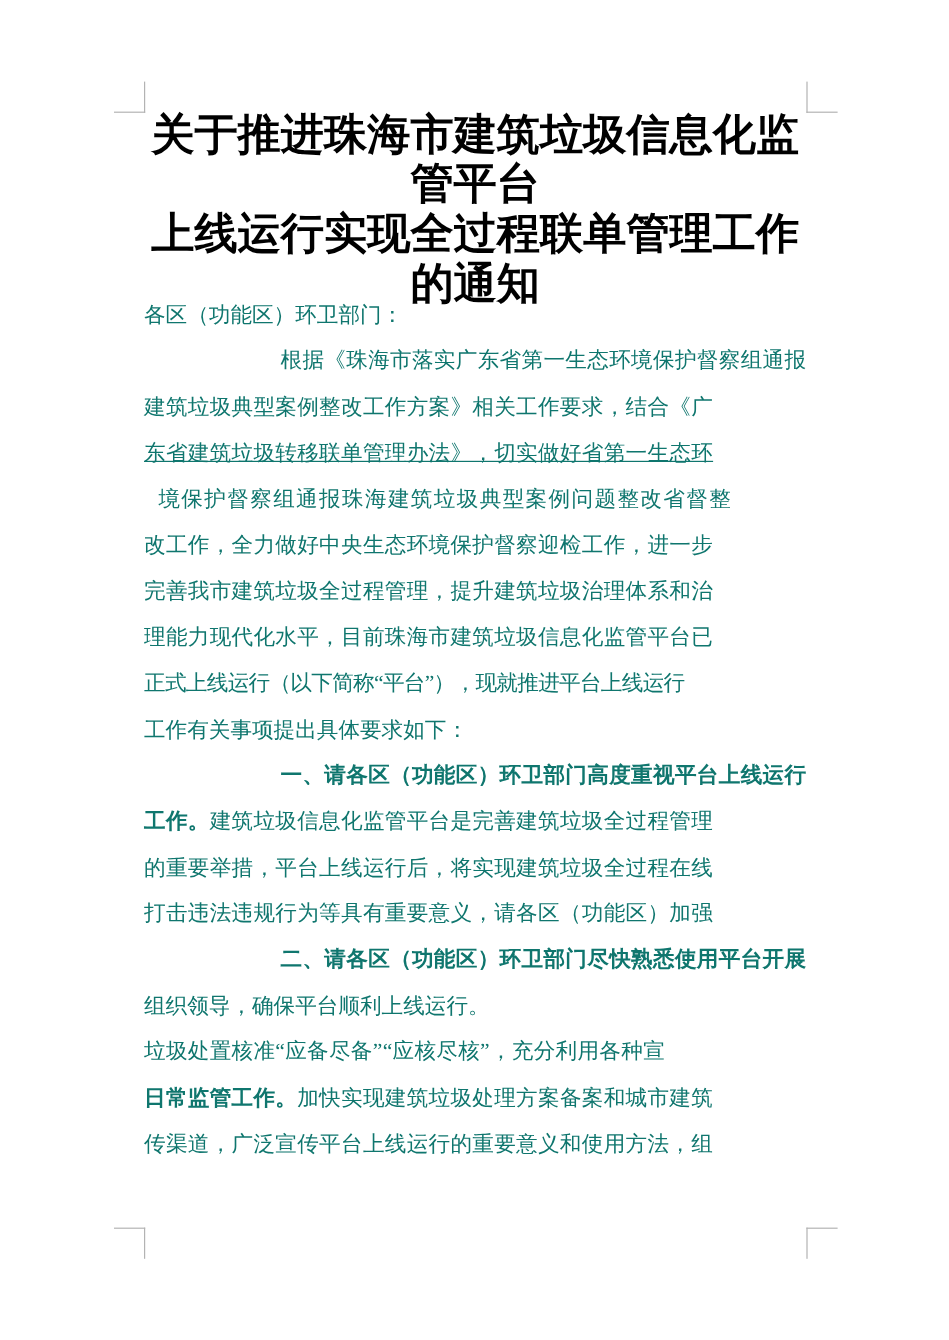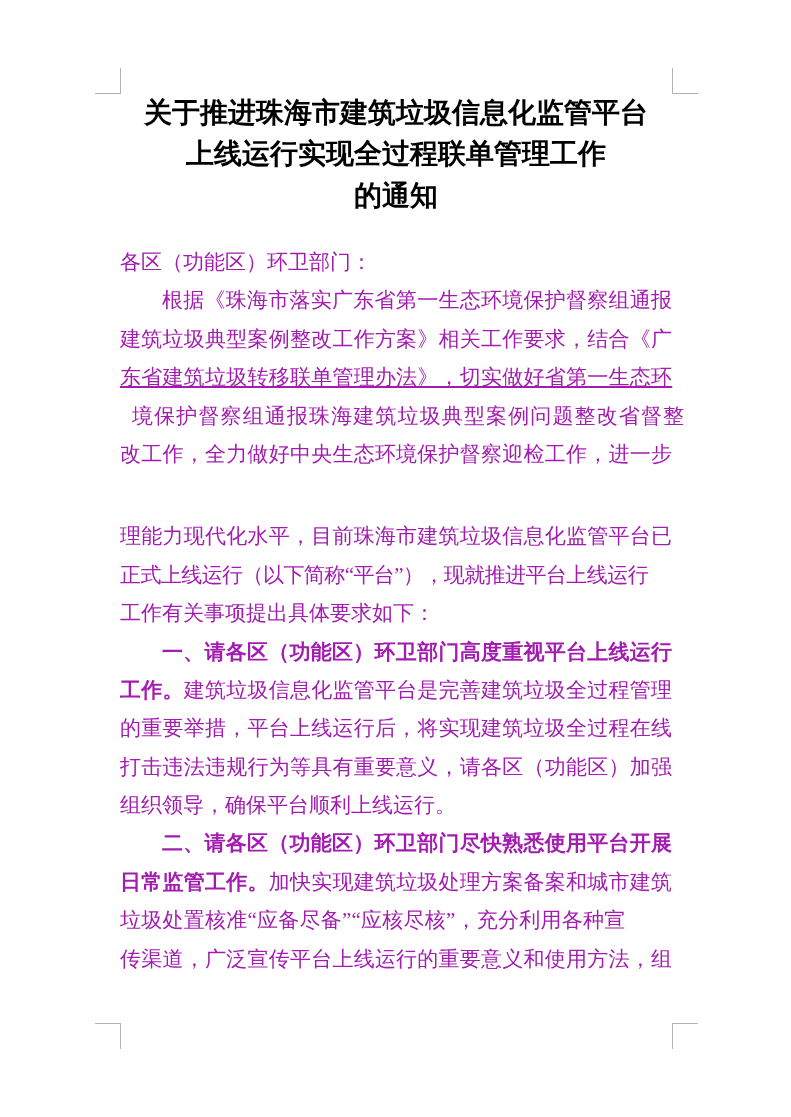--- a/index.html
+++ b/index.html
@@ -17,37 +17,37 @@
   .crop.tl { left: 95px;  top: 68px;   border-right: 1px solid #b3b3b3; border-bottom: 1px solid #b3b3b3; }
   .crop.tr { left: 672px; top: 68px;   border-left: 1px solid #b3b3b3;  border-bottom: 1px solid #b3b3b3; }
   .crop.bl { left: 95px;  top: 1023px; border-right: 1px solid #b3b3b3; border-top: 1px solid #b3b3b3; }
   .crop.br { left: 672px; top: 1023px; border-left: 1px solid #b3b3b3;  border-top: 1px solid #b3b3b3; }
 
   .title {
     position: absolute;
     left: 120px; top: 92px; width: 552px;
     text-align: center;
     font-weight: 700;
-    font-size: 28px;
+    font-size: 36px;
     line-height: 41.4px;
     color: #000000;
     letter-spacing: 0px;
   }
   .doc-body {
     position: absolute;
     left: 120px; top: 243px; width: 552px;
-    font-size: 21px;
-    color: #a21caf;
+    font-size: 18px;
+    color: #0f766e;
   }
   .line {
     height: 38.4px;
     line-height: 38.4px;
     white-space: nowrap;
   }
-  .line.ind { padding-left: 42px; }
+  .line.ind { padding-left: 42px; text-align: right; }
   .hei {
     font-family: "Liberation Sans", "DejaVu Sans", sans-serif;
     font-weight: 700;
   }
 </style>
 </head>
 <body>
 
 <div class="page">
 
@@ -62,27 +62,28 @@
     <div>的通知</div>
   </div>
 
   <div class="doc-body" id="doc-body">
       <div class="line"><span>各区（功能区）环卫部门：</span></div>
       <div class="line ind" style="letter-spacing: 0.261px;"><span>根据《珠海市落实广东省第一生态环境保护督察组通报</span></div>
       <div class="line" style="letter-spacing: 0.24px;"><span>建筑垃圾典型案例整改工作方案》相关工作要求，结合《广</span></div>
       <div class="line" style="letter-spacing: 0.24px; text-decoration: underline;"><span>东省建筑垃圾转移联单管理办法》，切实做好省第一生态环</span></div>
       <div class="line" style="letter-spacing: 1.125px; margin-left: 12px;"><span>境保护督察组通报珠海建筑垃圾典型案例问题整改省督整</span></div>
       <div class="line" style="letter-spacing: 0.24px;"><span>改工作，全力做好中央生态环境保护督察迎检工作，进一步</span></div>
-      <div class="line" style="letter-spacing: 0.24px; margin-top: 44px;"><span>理能力现代化水平，目前珠海市建筑垃圾信息化监管平台已</span></div>
+      <div class="line" style="letter-spacing: 0.24px;"><span>完善我市建筑垃圾全过程管理，提升建筑垃圾治理体系和治</span></div>
+      <div class="line" style="letter-spacing: 0.24px;"><span>理能力现代化水平，目前珠海市建筑垃圾信息化监管平台已</span></div>
       <div class="line" style="letter-spacing: -0.577px;"><span>正式上线运行（以下简称“平台”），现就推进平台上线运行</span></div>
       <div class="line"><span>工作有关事项提出具体要求如下：</span></div>
       <div class="line ind" style="letter-spacing: 0.261px;"><span class="hei">一、请各区（功能区）环卫部门高度重视平台上线运行</span></div>
       <div class="line" style="letter-spacing: 0.24px;"><span class="hei">工作。</span><span>建筑垃圾信息化监管平台是完善建筑垃圾全过程管理</span></div>
       <div class="line" style="letter-spacing: 0.24px;"><span>的重要举措，平台上线运行后，将实现建筑垃圾全过程在线</span></div>
       <div class="line" style="letter-spacing: 0.24px;"><span>打击违法违规行为等具有重要意义，请各区（功能区）加强</span></div>
+      <div class="line ind" style="letter-spacing: 0.261px;"><span class="hei">二、请各区（功能区）环卫部门尽快熟悉使用平台开展</span></div>
       <div class="line"><span>组织领导，确保平台顺利上线运行。</span></div>
-      <div class="line ind" style="letter-spacing: 0.261px;"><span class="hei">二、请各区（功能区）环卫部门尽快熟悉使用平台开展</span></div>
+      <div class="line" style="letter-spacing: 0.24px;"><span>垃圾处置核准“应备尽备”“应核尽核”，充分利用各种宣</span></div>
       <div class="line" style="letter-spacing: 0.24px;"><span class="hei">日常监管工作。</span><span>加快实现建筑垃圾处理方案备案和城市建筑</span></div>
-      <div class="line" style="letter-spacing: 0.24px;"><span>垃圾处置核准“应备尽备”“应核尽核”，充分利用各种宣</span></div>
       <div class="line" style="letter-spacing: 0.24px;"><span>传渠道，广泛宣传平台上线运行的重要意义和使用方法，组</span></div>
     </div>
 
 </div>
 
 </body></html>

